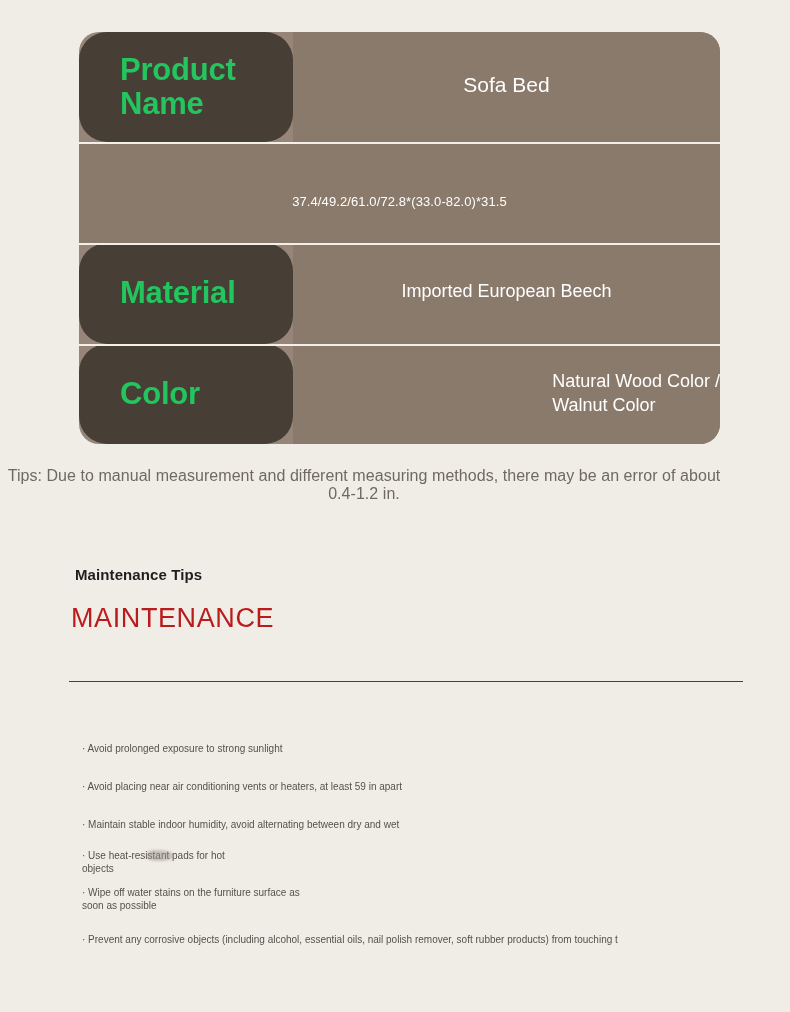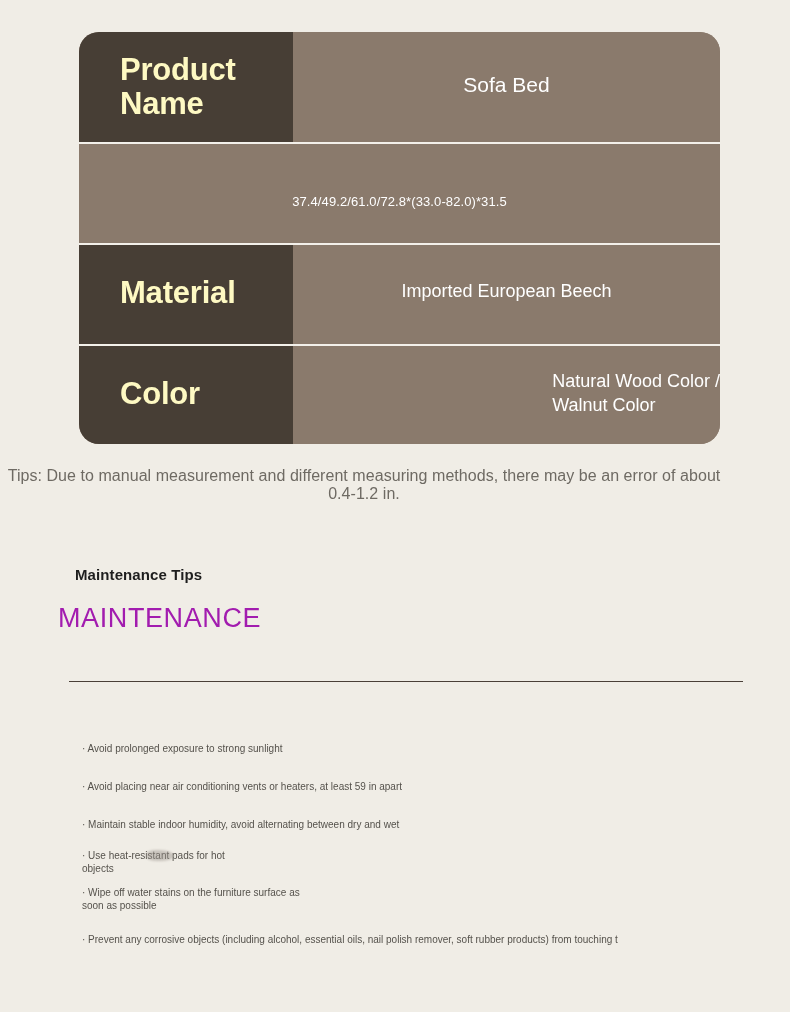--- a/index.html
+++ b/index.html
@@ -47,29 +47,30 @@
     top: 0;
     width: 100%;
     height: 2px;
     background: #f3f0ea;
     z-index: 3;
   }
 
   .spec-label {
     flex: 0 0 214px;
     background: #473e35;
-    color: #fef9c3;
+    color: #22c55e;
     display: flex;
     align-items: center;
     padding-left: 41px;
     box-sizing: border-box;
     font-weight: bold;
     font-size: 31px;
     letter-spacing: -0.2px;
     line-height: 1.1;
+    border-radius: 28px;
   }
   .spec-value {
     flex: 1 1 auto;
     background: #8a7a6c;
     color: #ffffff;
     display: flex;
     align-items: center;
     justify-content: center;
     box-sizing: border-box;
     text-align: center;
@@ -104,25 +105,25 @@
     position: absolute;
     left: 75px;
     top: 566px;
     font-size: 15px;
     font-weight: bold;
     color: #1e1e1e;
     letter-spacing: 0.1px;
   }
   .maint-title {
     position: absolute;
-    left: 58px;
+    left: 71px;
     top: 603px;
     font-size: 27px;
     font-weight: normal;
-    color: #a21caf;
+    color: #b91c1c;
     letter-spacing: 0.6px;
   }
   .maint-rule {
     position: absolute;
     left: 69px;
     top: 681px;
     width: 674px;
     height: 1px;
     background: #4a4038;
   }

